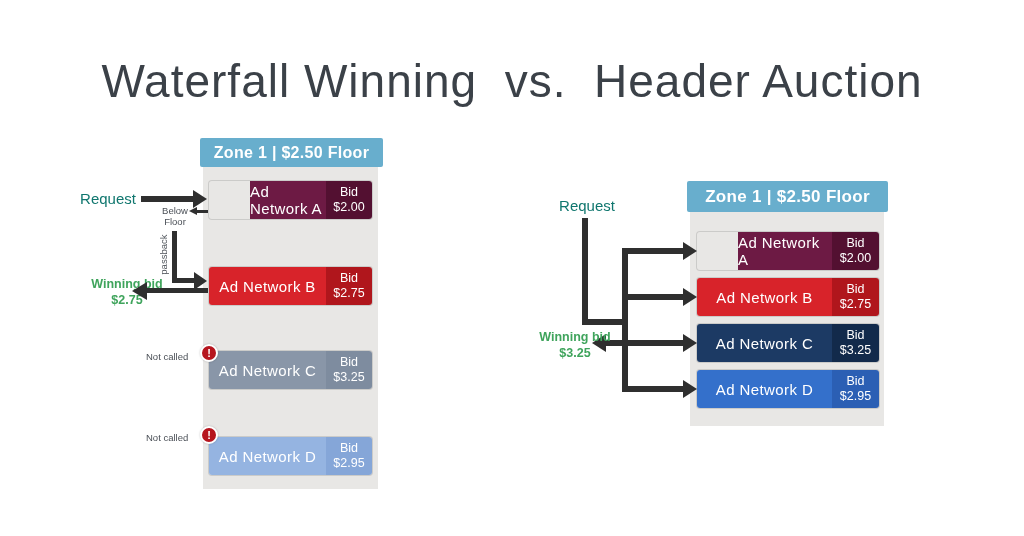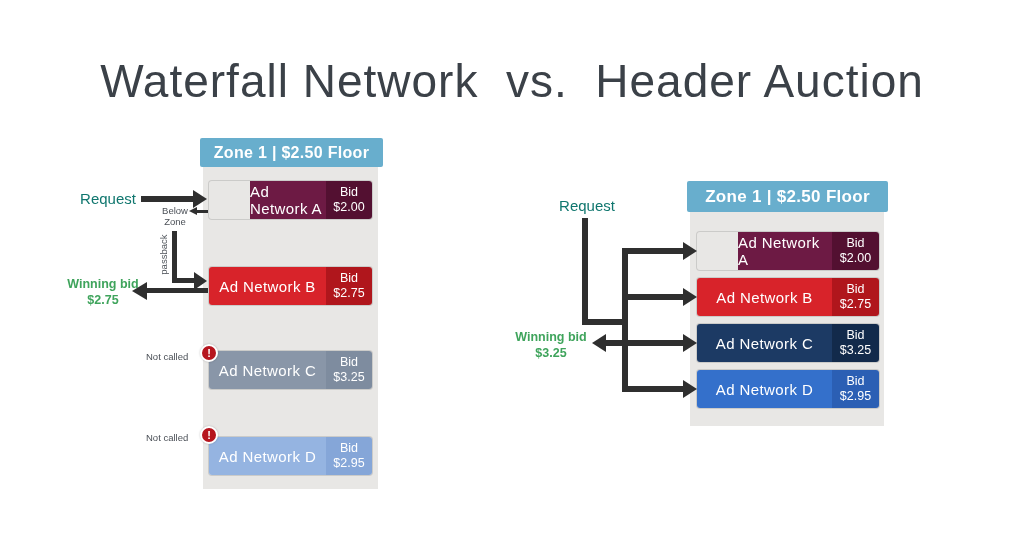--- a/index.html
+++ b/index.html
@@ -72,37 +72,37 @@
   
   .lbl { position:absolute; color:#0f766e; }
   .req-label  { left:76px;  top:190px; width:64px; font-size:15px; text-align:center; }
   .req2-label { left:549px; top:197px; width:76px; font-size:15px; text-align:center; }
   .tiny { font-size:9.5px; color:#4b5057; line-height:1.18; }
   .bf-label { left:156px; top:205px; width:38px; text-align:center; white-space:pre-line; }
   .pb-label { left:138px; top:249px; width:52px; text-align:center;
               transform:rotate(-90deg); }
   .nc-label { width:52px; text-align:left; left:146px; }
   .nc-c { top:351px; } .nc-d { top:432px; }
-  .green { color:#3fa45c; font-weight:600; font-size:12.5px; line-height:1.25; }
+  .green { color:#3fa45c; font-weight:600; font-size:12.5px; line-height:1.25;margin-left:24px; }
   .wb-label  { left:64px;  top:277px; width:78px; text-align:center; }
   .wb2-label { left:508px; top:330px; width:86px; text-align:center; }
 
   
   .alert { position:absolute; width:18px; height:18px; border-radius:50%;
            background:#b6151e; border:2px solid #ffffff; color:#fff;
            font-size:11px; font-weight:bold; text-align:center; line-height:15px;
            box-shadow:0 0 2px rgba(0,0,0,.25); }
   .alert-c { left:200px; top:344px; } .alert-d { left:200px; top:426px; }
 </style>
 </head>
 <body>
 
 <div class="canvas">
 
-  <h1 class="title">Waterfall Network  vs.  Header Auction</h1>
+  <h1 class="title">Waterfall Winning  vs.  Header Auction</h1>
 
   <section>
     <div class="panel wf-panel"></div>
     <div class="zone-header wf-header">Zone 1 | $2.50 Floor</div>
 
     <div class="netbox wf-box wf-a">
       <div class="net-name bg-a">Ad Network A</div>
       <div class="net-bid bg-a-bid">
         <div>Bid</div>
         <div>$2.00</div>
@@ -128,21 +128,21 @@
         <div>Bid</div>
         <div>$2.95</div>
       </div>
     </div>
 
     <div class="lbl req-label">Request</div>
     <div class="seg req-shaft"></div>
     <div class="head head-r req-head"></div>
 
     <div class="lbl tiny bf-label">Below
-Zone</div>
+Floor</div>
     <div class="seg bf-shaft"></div>
     <div class="head bf-head"></div>
 
     <div class="lbl tiny pb-label">passback</div>
     <div class="seg pb-v"></div>
     <div class="seg pb-h"></div>
     <div class="head pb-head"></div>
 
     <div class="lbl green wb-label">
       <div>Winning bid</div>

